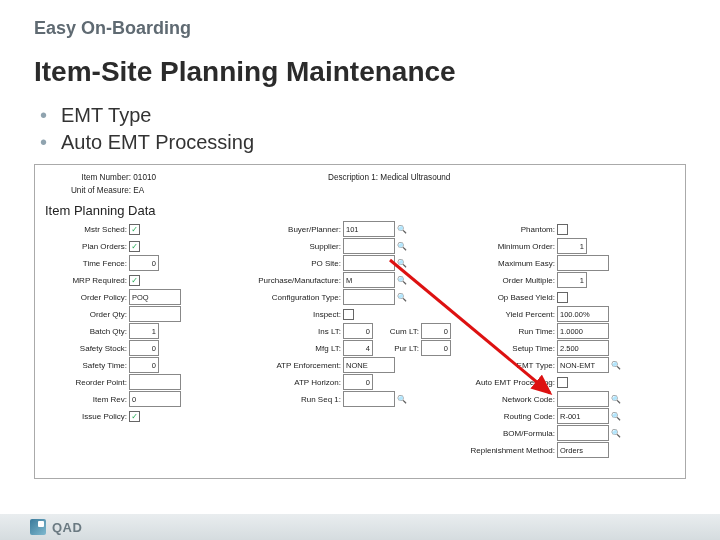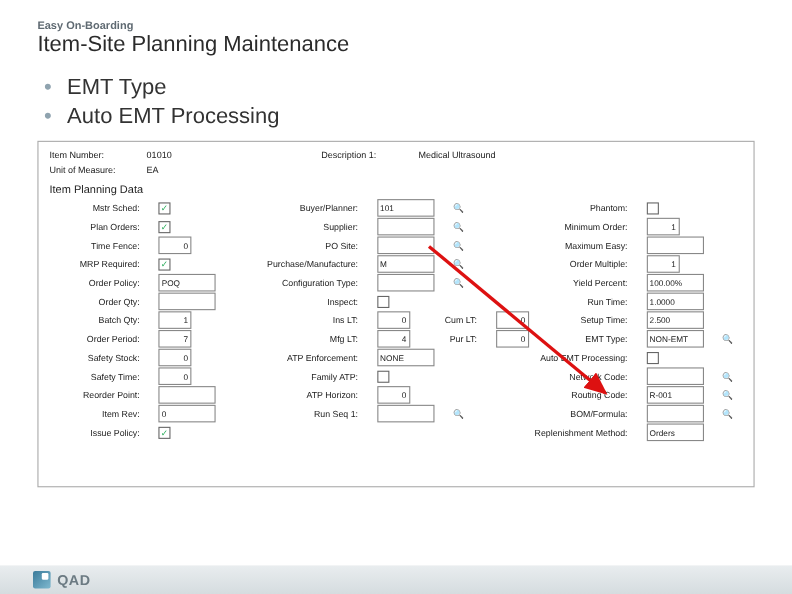--- a/index.html
+++ b/index.html
@@ -1,30 +1,30 @@
 <!DOCTYPE html>
 <html><head>
 <meta charset="utf-8">
 <style>
   *{box-sizing:border-box;margin:0;padding:0}
   body{width:720px;height:540px;font-family:Arial,Helvetica,sans-serif;background:#fff;overflow:hidden;position:relative}
   .hdr{padding:18px 34px 0}
-  .pre-title{font-size:10px;font-weight:bold;color:#5f6a72}
-  .title{font-size:20px;font-weight:400;color:#2b2b2b;margin-top:0}
+  .pre-title{font-size:18px;font-weight:bold;color:#5f6a72}
+  .title{font-size:28px;font-weight:700;color:#2b2b2b;margin-top:17px}
   .bullets{padding:12px 34px 0}
   .bullets li{list-style:none;font-size:20px;color:#333;margin:4px 0}
   .bullets li::before{content:"•";color:#8fa3af;margin:0 14px 0 6px}
   .shot{margin:10px 34px 0;border:1px solid #aaa;height:315px;background:#fff;position:relative;overflow:hidden;font-size:8.2px;color:#222}
   .shot .top{display:flex;gap:26px;padding:8px 10px 4px}
-  .lbl{display:inline-block;width:86px;color:#222}
+  .lbl{display:inline-block;text-align:right;width:86px;color:#222}
   .val{display:inline-block}
-  .section-lbl{padding:4px 10px 2px;font-size:10px}
+  .section-lbl{padding:4px 10px 2px;font-size:13px}
   .grid{display:flex;padding:2px 6px 0;gap:4px}
   .col{flex:1;display:flex;flex-direction:column;gap:3px}
-  .row{display:flex;align-items:center;gap:17px;height:14px}
+  .row{display:flex;align-items:center;gap:2px;height:14px}
   .rl{width:86px;text-align:right;font-size:8px;color:#222}
   .fld{height:16px;border:1px solid #888;background:#fff;font-size:7.5px;padding:0 2px;display:flex;align-items:center;min-width:0}.w28{width:30px}.w48{width:52px}
   .chk{width:11px;height:11px;border:1px solid #666;background:#fff;display:inline-flex;align-items:center;justify-content:center;font-size:8px;color:#2a5}
   .mag{width:11px;height:11px;display:inline-flex;align-items:center;justify-content:center;font-size:8px;color:#6b8aa0}
   .arrow{position:absolute;pointer-events:none}
   .footer{position:absolute;bottom:0;left:0;right:0;height:26px;background:linear-gradient(#e9edef,#d5dcdf);display:flex;align-items:center;padding:0 30px;gap:6px}
   .logo-sq{width:16px;height:16px;background:linear-gradient(135deg,#3a7a9a,#7fb9cf);border-radius:2px;position:relative}
   .logo-sq::after{content:"";position:absolute;inset:2px 2px auto auto;width:6px;height:6px;background:#fff;border-radius:1px}
   .logo-txt{font-size:13px;font-weight:bold;color:#6b7a82;letter-spacing:.5px}
 </style>
@@ -84,24 +84,20 @@
         </div>
         <div class="row">
           <span class="rl">Order Qty:</span>
           <span class="fld w48"></span>
         </div>
         <div class="row">
           <span class="rl">Batch Qty:</span>
           <span class="fld w28" style="justify-content:flex-end">1</span>
         </div>
         <div class="row">
-          <span class="rl">Order Period:</span>
-          <span class="fld w28" style="justify-content:flex-end">7</span>
-        </div>
-        <div class="row">
           <span class="rl">Safety Stock:</span>
           <span class="fld w28" style="justify-content:flex-end">0</span>
         </div>
         <div class="row">
           <span class="rl">Safety Time:</span>
           <span class="fld w28" style="justify-content:flex-end">0</span>
         </div>
         <div class="row">
           <span class="rl">Reorder Point:</span>
           <span class="fld w48"></span>
@@ -155,24 +151,20 @@
           <span class="rl">Mfg LT:</span>
           <span class="fld w28" style="justify-content:flex-end">4</span>
           <span class="rl" style="width:44px">Pur LT:</span>
           <span class="fld w28" style="justify-content:flex-end">0</span>
         </div>
         <div class="row">
           <span class="rl">ATP Enforcement:</span>
           <span class="fld w48">NONE</span>
         </div>
         <div class="row">
-          <span class="rl">Family ATP:</span>
-          <span class="chk"></span>
-        </div>
-        <div class="row">
           <span class="rl">ATP Horizon:</span>
           <span class="fld w28" style="justify-content:flex-end">0</span>
         </div>
         <div class="row">
           <span class="rl">Run Seq 1:</span>
           <span class="fld w48"></span>
           <span class="mag">🔍</span>
         </div>
       </div>
     <div class="col" id="c3">
@@ -184,20 +176,24 @@
           <span class="rl">Minimum Order:</span>
           <span class="fld w28" style="justify-content:flex-end">1</span>
         </div>
         <div class="row">
           <span class="rl">Maximum Easy:</span>
           <span class="fld w48"></span>
         </div>
         <div class="row">
           <span class="rl">Order Multiple:</span>
           <span class="fld w28" style="justify-content:flex-end">1</span>
+        </div>
+        <div class="row">
+          <span class="rl">Op Based Yield:</span>
+          <span class="chk"></span>
         </div>
         <div class="row">
           <span class="rl">Yield Percent:</span>
           <span class="fld w48">100.00%</span>
         </div>
         <div class="row">
           <span class="rl">Run Time:</span>
           <span class="fld w48">1.0000</span>
         </div>
         <div class="row">

